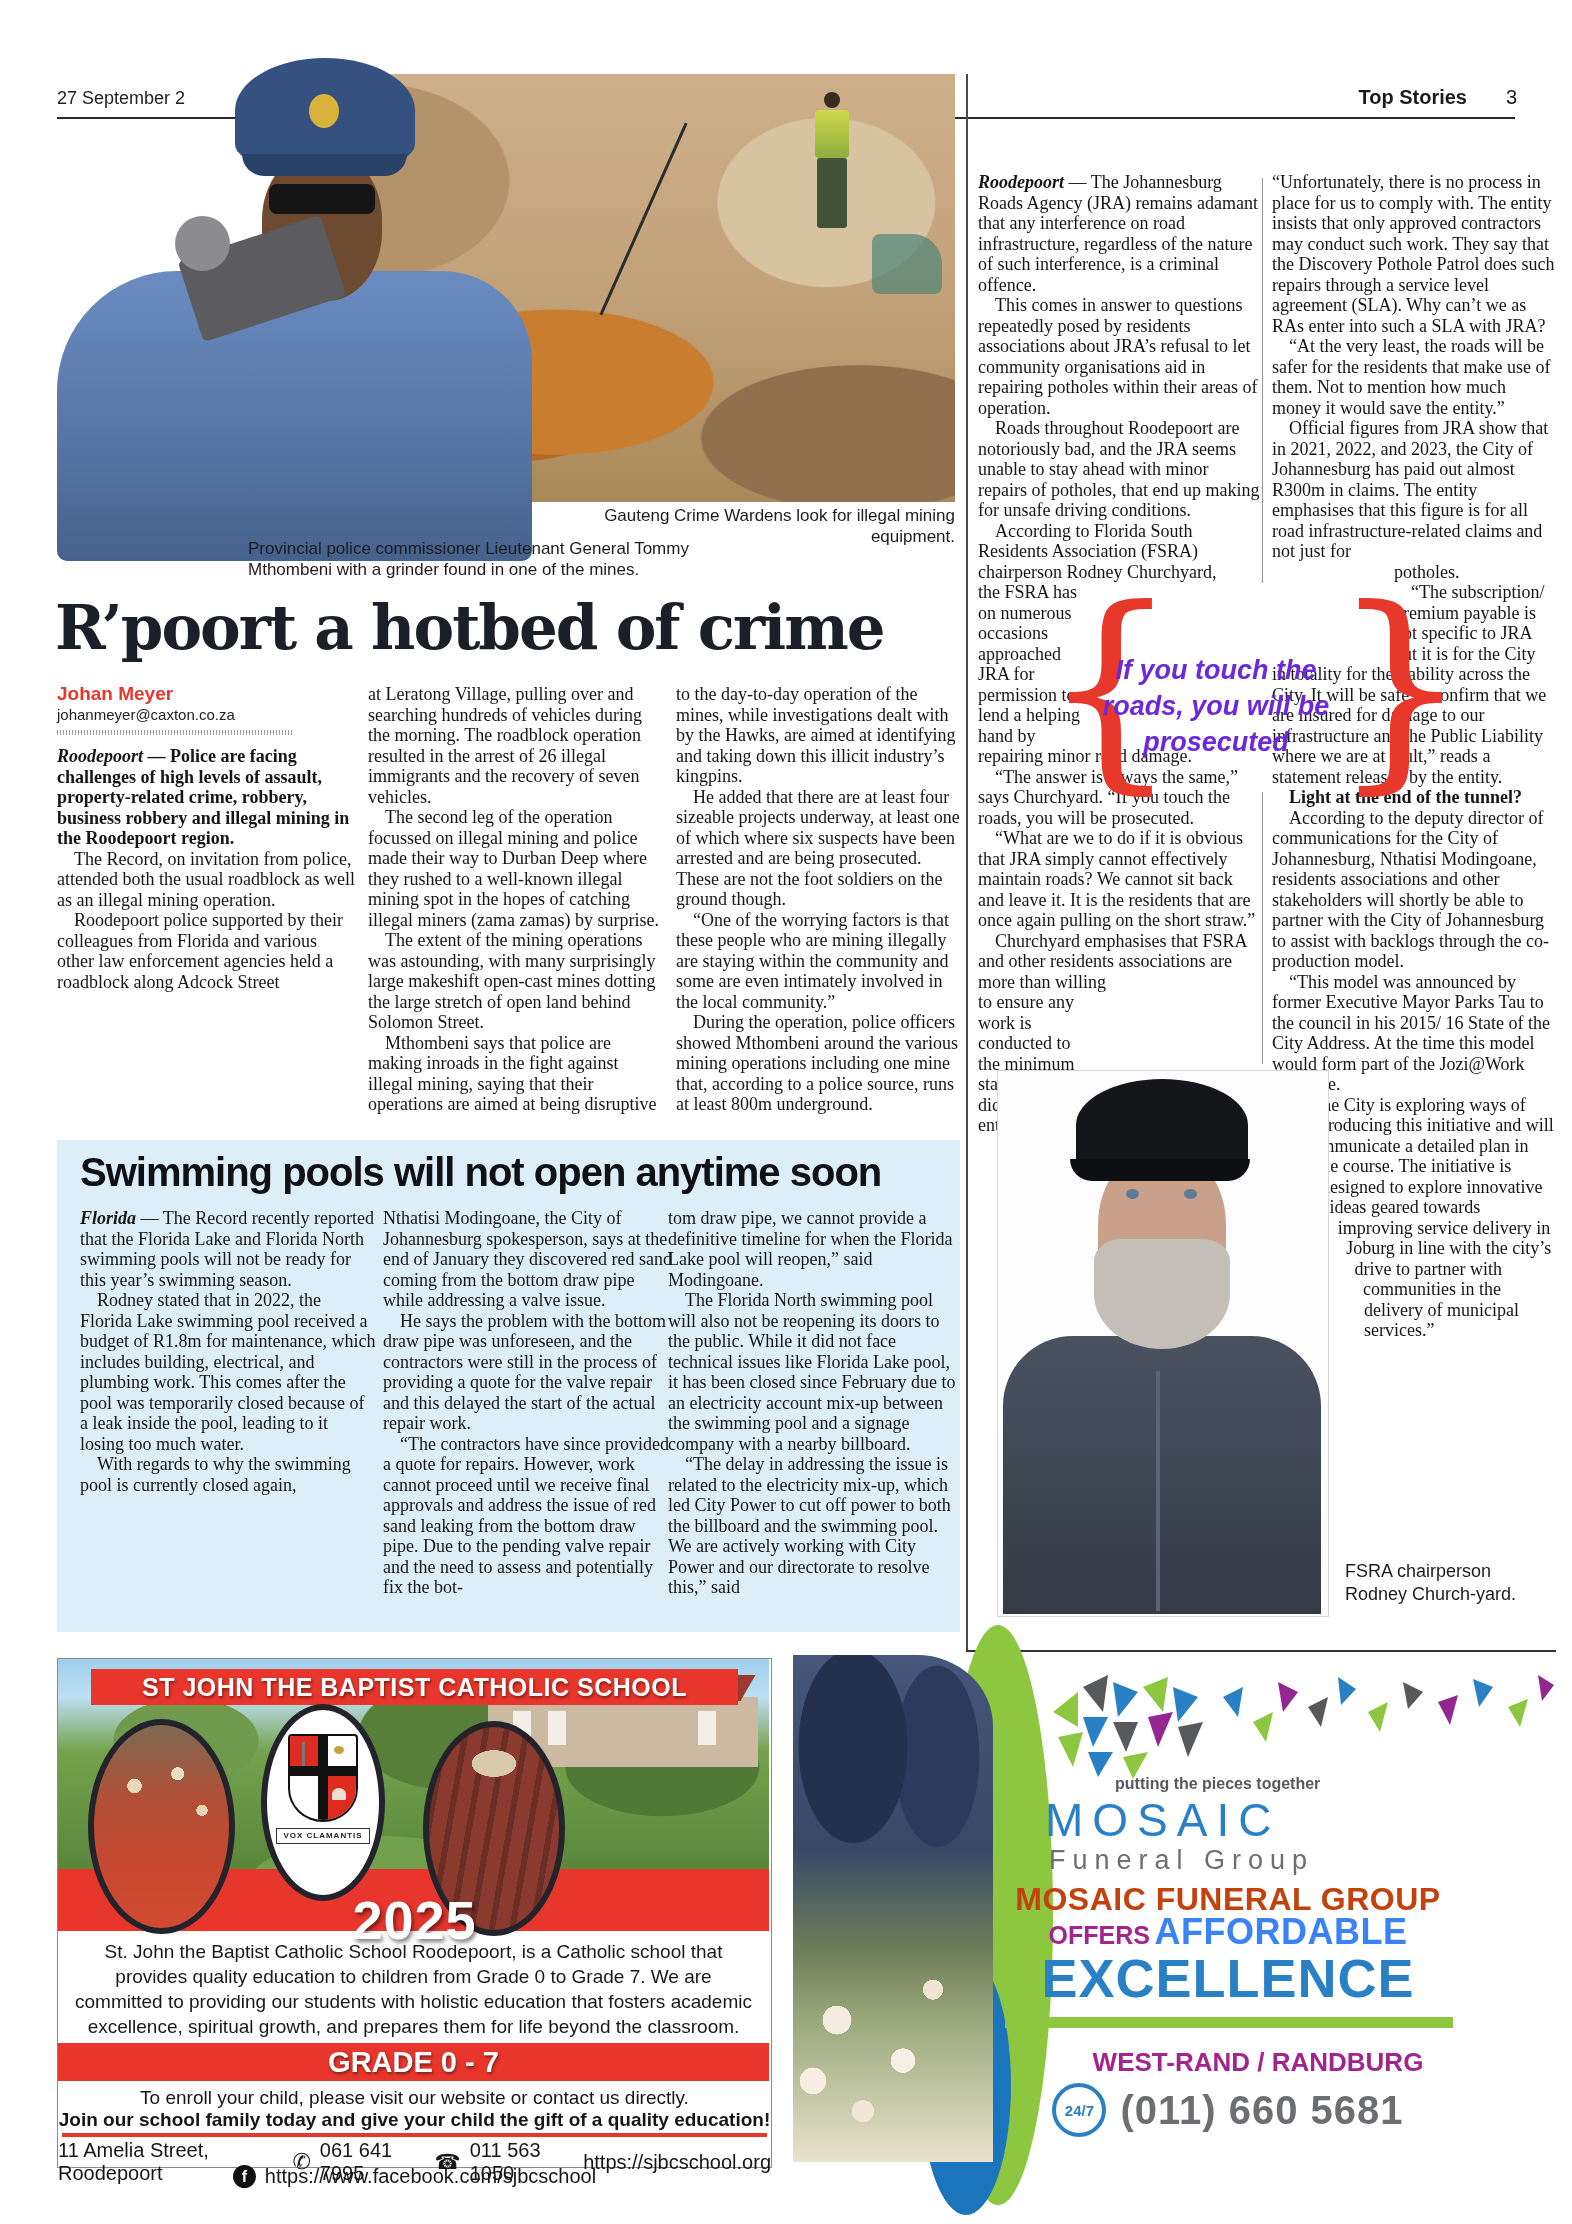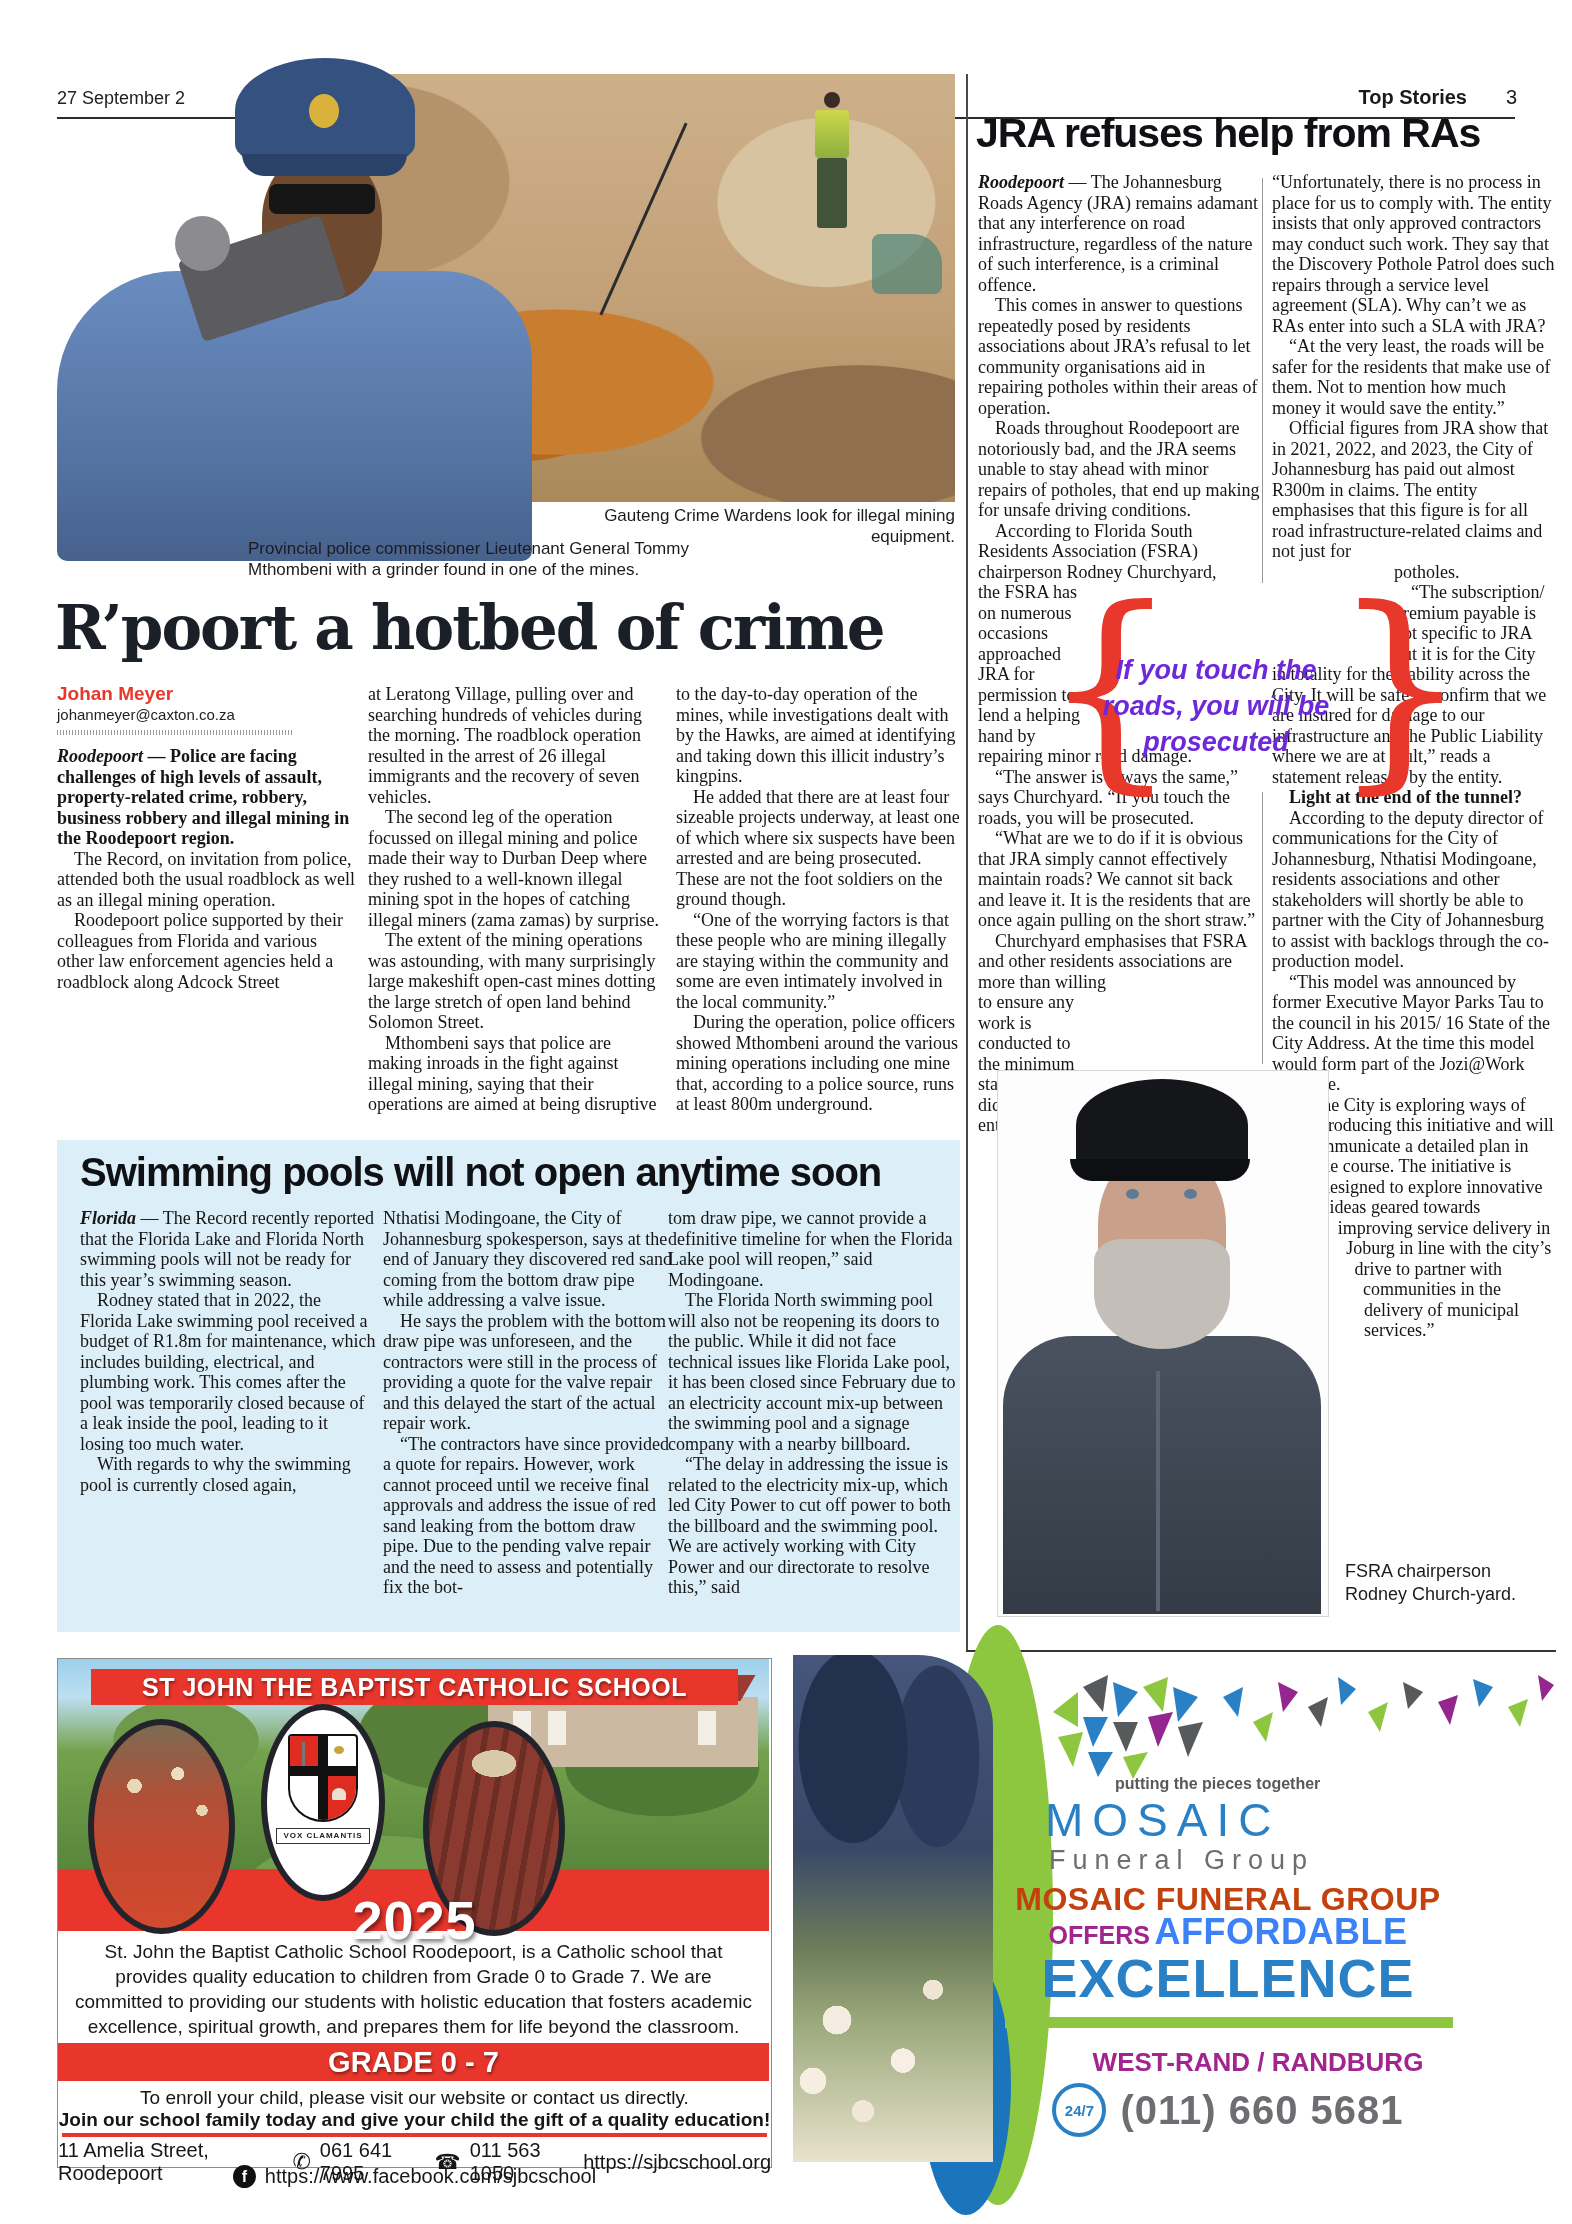--- a/index.html
+++ b/index.html
@@ -178,21 +178,20 @@
     <p class="ind">He added that there are at least four sizeable projects underway, at least one of which where six suspects have been arrested and are being prosecuted. These are not the foot soldiers on the ground though.</p>
     <p class="ind">“One of the worrying factors is that these people who are mining illegally are staying within the community and some are even intimately involved in the local community.”</p>
     <p class="ind">During the operation, police officers showed Mthombeni around the various mining operations including one mine that, according to a police source, runs at least 800m underground.</p>
   </div>
 
   <div class="abs vrule" style="left:966px;top:74px;height:1576px;"></div>
   <div class="abs hrule" style="left:966px;top:1650px;width:590px;"></div>
   <div class="abs gutter" style="left:1262px;top:178px;height:405px;"></div>
   <div class="abs gutter" style="left:1262px;top:792px;height:272px;"></div>
 
-  <div class="abs sans-head" style="left:976px;top:110px;font-size:41px;">JRA refuses help from RAs</div>
 
   <div class="abs bodytext" style="left:978px;top:172px;width:282px;">
     <p><span class="loc">Roodepoort</span><span> — The Johannesburg Roads Agency (JRA) remains adamant that any interference on road infrastructure, regardless of the nature of such interference, is a criminal offence.</span></p>
     <p class="ind">This comes in answer to questions repeatedly posed by residents associations about JRA’s refusal to let community organisations aid in repairing potholes within their areas of operation.</p>
     <p class="ind">Roads throughout Roodepoort are notoriously bad, and the JRA seems unable to stay ahead with minor repairs of potholes, that end up making for unsafe driving conditions.</p>
     <p class="ind">According to Florida South Residents Association (FSRA) chairperson Rodney Churchyard,</p>
     <div class="narrow">
         <p>the FSRA has on numerous occasions approached JRA for permission to lend a helping hand by</p>
       </div>
     <p>repairing minor road damage.</p>

